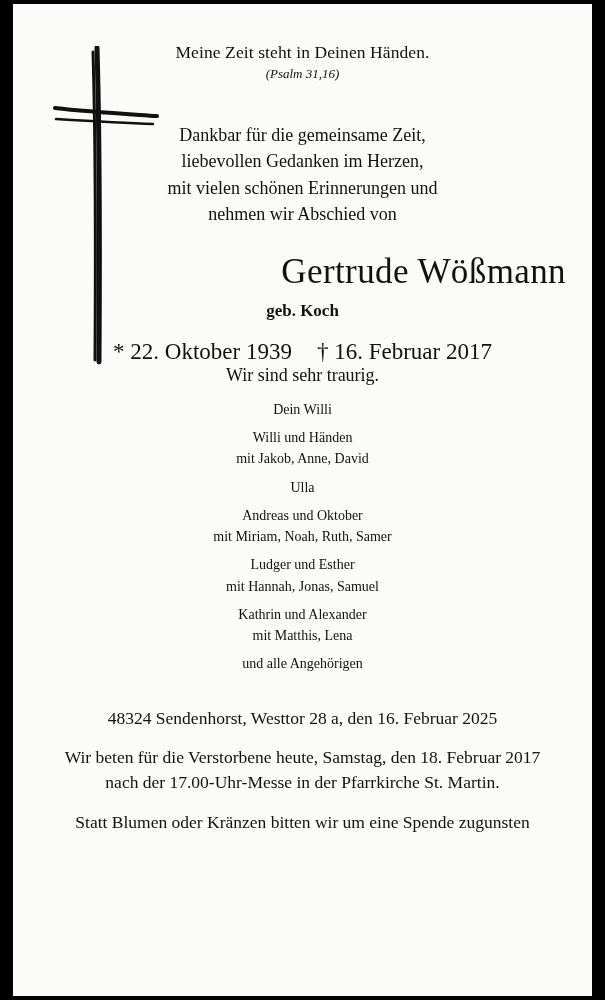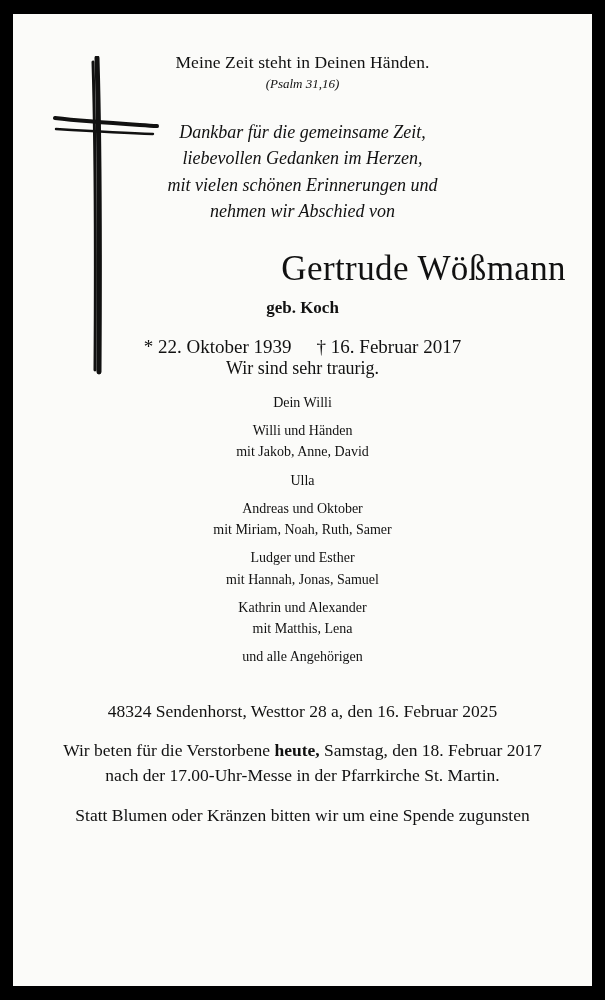--- a/index.html
+++ b/index.html
@@ -13,21 +13,21 @@
     overflow: hidden;
     font-family: "Liberation Serif", serif;
     color: #111;
   }
   .obituary-frame {
     position: relative;
     width: 605px;
     height: 1000px;
     background: #000;
     box-sizing: border-box;
-    padding: 14px 13px;
+    padding: 4px 13px;
   }
   .obituary-card {
     position: relative;
     width: 100%;
     height: 100%;
     background: #fbfbf9;
     box-sizing: border-box;
     padding: 22px 26px 18px 26px;
   }
   .cross {
@@ -45,40 +45,39 @@
     font-size: 17.5px;
     letter-spacing: .1px;
     margin-top: 16px;
   }
   .verse-src {
     font-size: 13px;
     font-style: italic;
     margin-top: 3px;
   }
   .intro {
-    margin-top: 27px;
+    margin-top: 40px;
     font-size: 18px;
     line-height: 1.47;
-    font-style: italic;
   }
   .name {
     margin-top: 24px;
     font-size: 35px;
     letter-spacing: .4px;
     white-space: nowrap;
     text-align: right;
   }
   .maiden {
     margin-top: 9px;
     font-size: 17px;
     font-weight: bold;
   }
   .dates {
     margin-top: 18px;
-    font-size: 19px;
+    font-size: 23px;
     display: flex;
     justify-content: center;
     gap: 25px;
   }
   .dates span { white-space: nowrap; }
   .mourn-lead {
     font-size: 18px;
   }
   .family {
     margin-top: 13px;
@@ -90,21 +89,21 @@
   .place-line {
     margin-top: 33px;
     font-size: 17.5px;
   }
   .para {
     margin-top: 17px;
     font-size: 17.5px;
     line-height: 1.42;
   }
   .para.tight { margin-top: 16px; }
-  .para b { font-weight: bold; }
+  .para b { font-weight: normal; }
   .nowrap-block { white-space: nowrap; }
 </style>
 </head>
 <body>
 
 <div class="obituary-frame">
   <div class="obituary-card">
 
     <div class="cross">
       <svg width="110" height="320" viewBox="0 0 110 320" xmlns="http://www.w3.org/2000/svg" aria-hidden="true">

